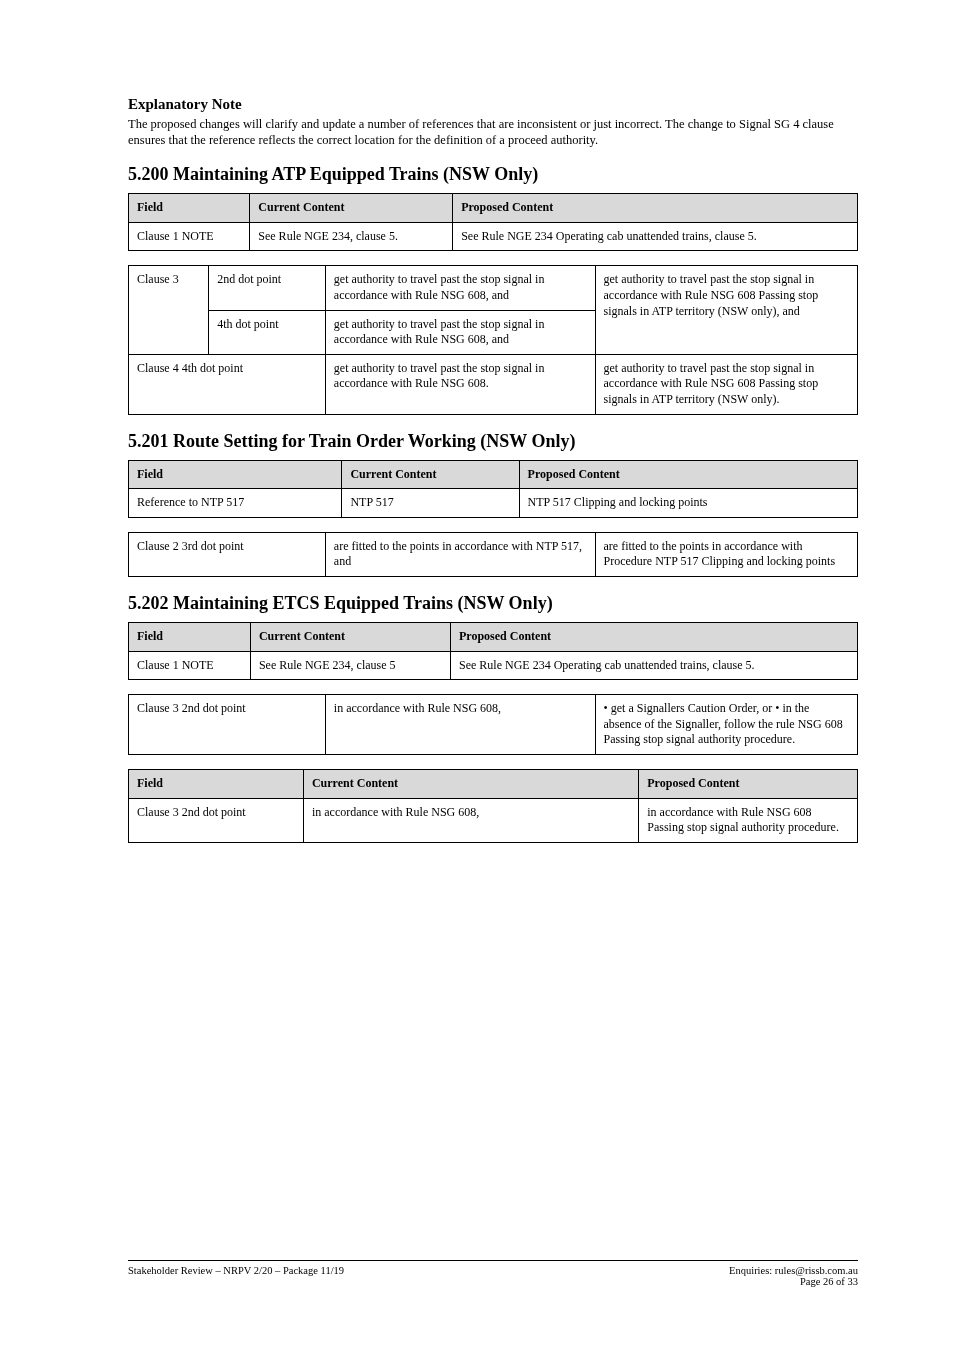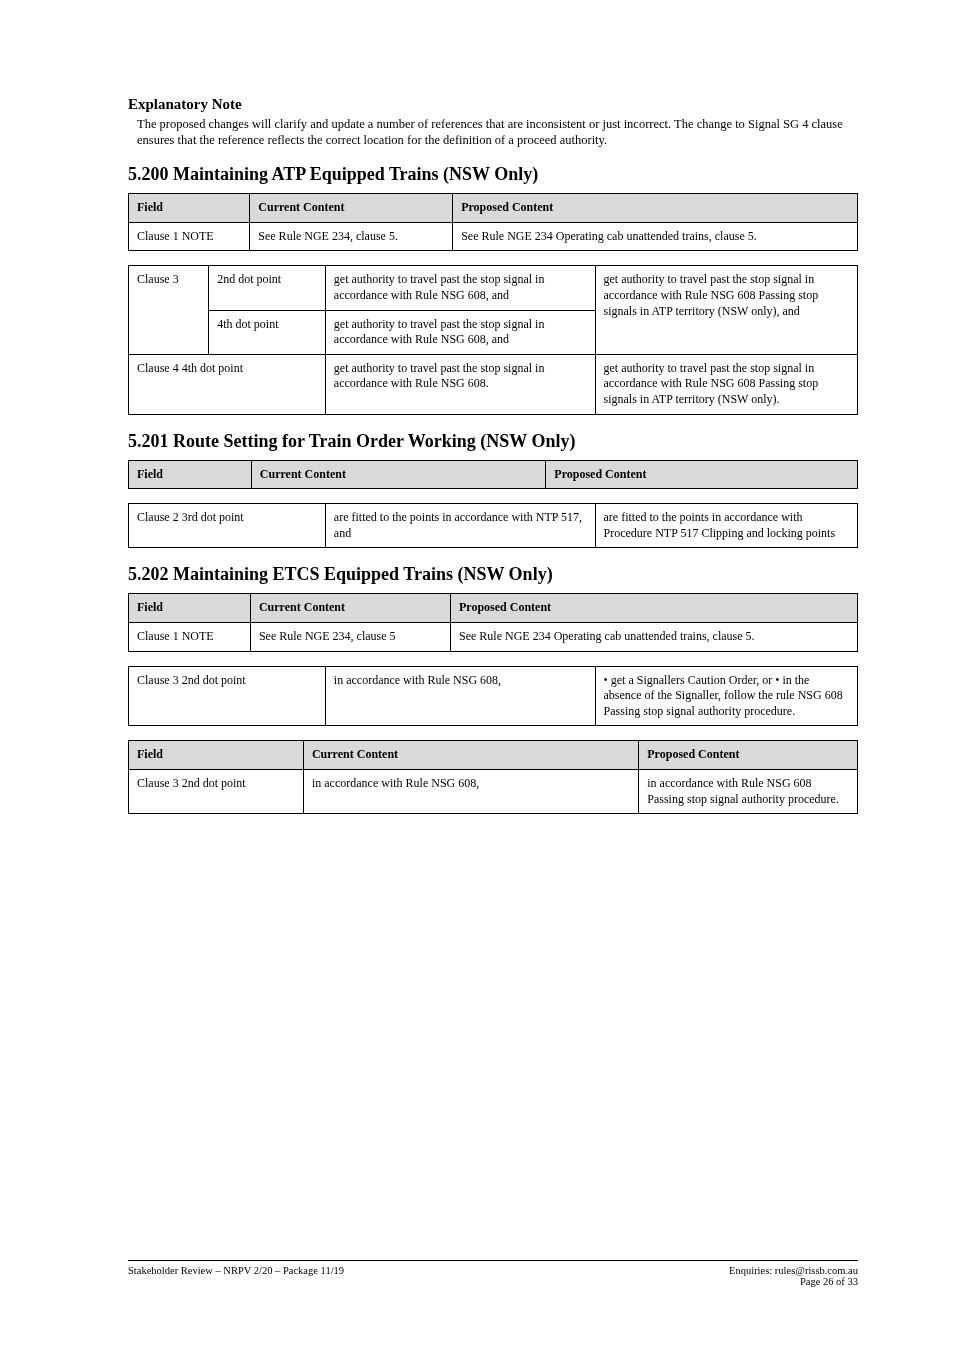--- a/index.html
+++ b/index.html
@@ -23,21 +23,21 @@
     width: 730px;
   }
   .heading {
     font-size: 15px;
     font-weight: bold;
     margin: 6px 0 4px 0;
   }
   .para {
     font-size: 12.5px;
     line-height: 1.25;
-    margin: 0 0 8px 9px;
+    margin: 0 0 8px 0;
   }
   .sec-title {
     font-size: 18px;
     font-weight: bold;
     margin: 16px 0 8px 0;
   }
   table {
     border-collapse: collapse;
     width: 100%;
     font-size: 12px;
@@ -118,20 +118,25 @@
 
     <div class="sec-title">5.201  Route Setting for Train Order Working  (NSW Only)</div>
 
     <table>
       <tbody>
           <tr>
         <th>Field</th>
         <th>Current Content</th>
         <th>Proposed Content</th>
       </tr>
+      <tr>
+        <td>Reference to NTP 517</td>
+        <td>NTP 517</td>
+        <td>NTP 517 Clipping and locking  points</td>
+      </tr>
     </tbody>
       </table>
 
     <table>
       <tbody>
           <tr>
         <td style="width:27%;">Clause 2 3rd dot point</td>
         <td style="width:37%;">are fitted to the points in accordance with NTP 517, and</td>
         <td>are fitted to the points in accordance with Procedure NTP 517 Clipping  and  locking points</td>
       </tr>

